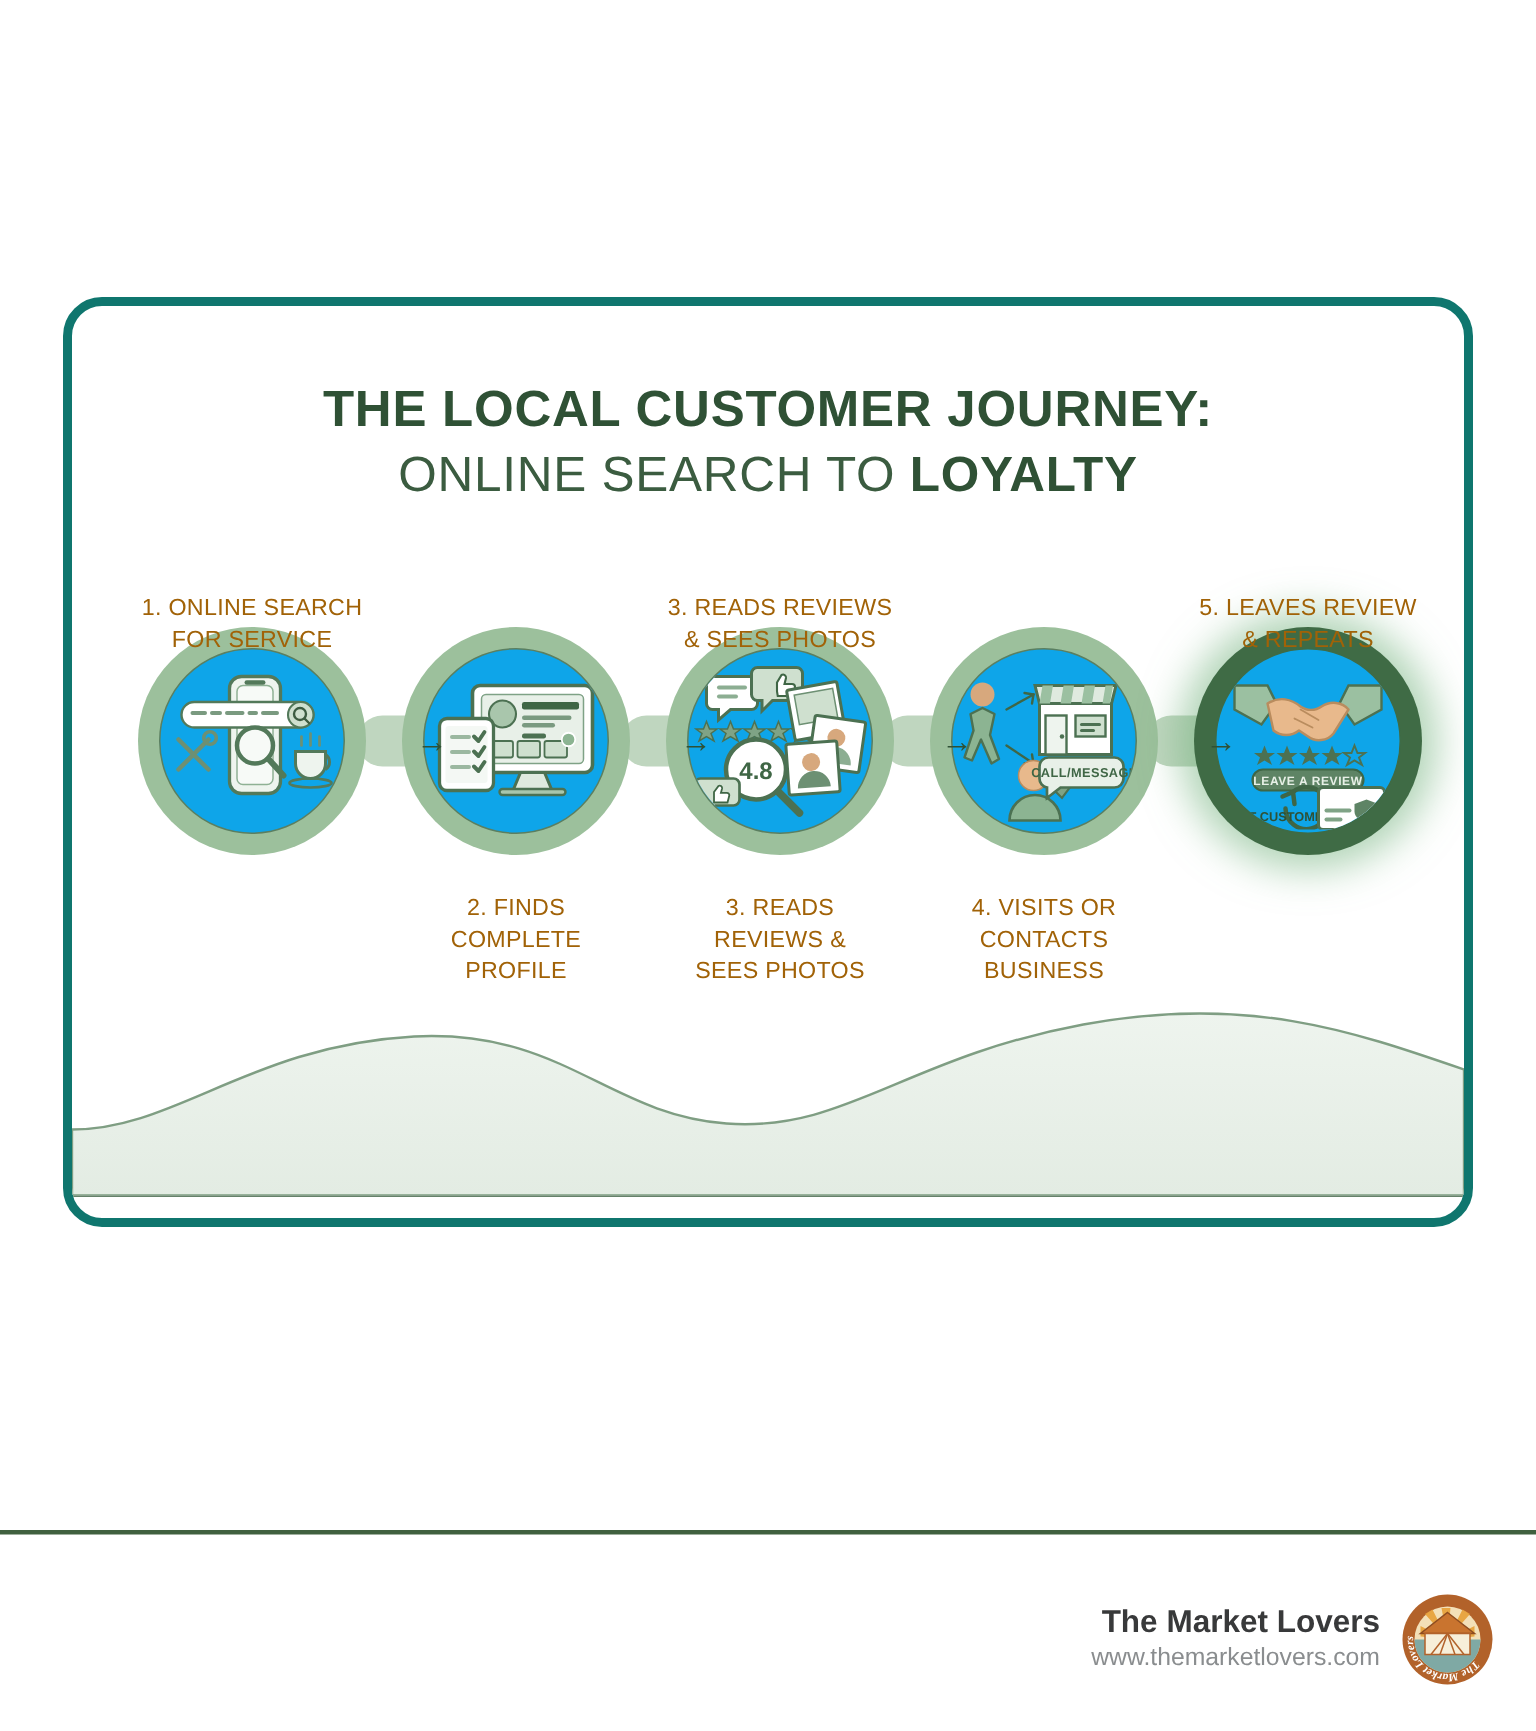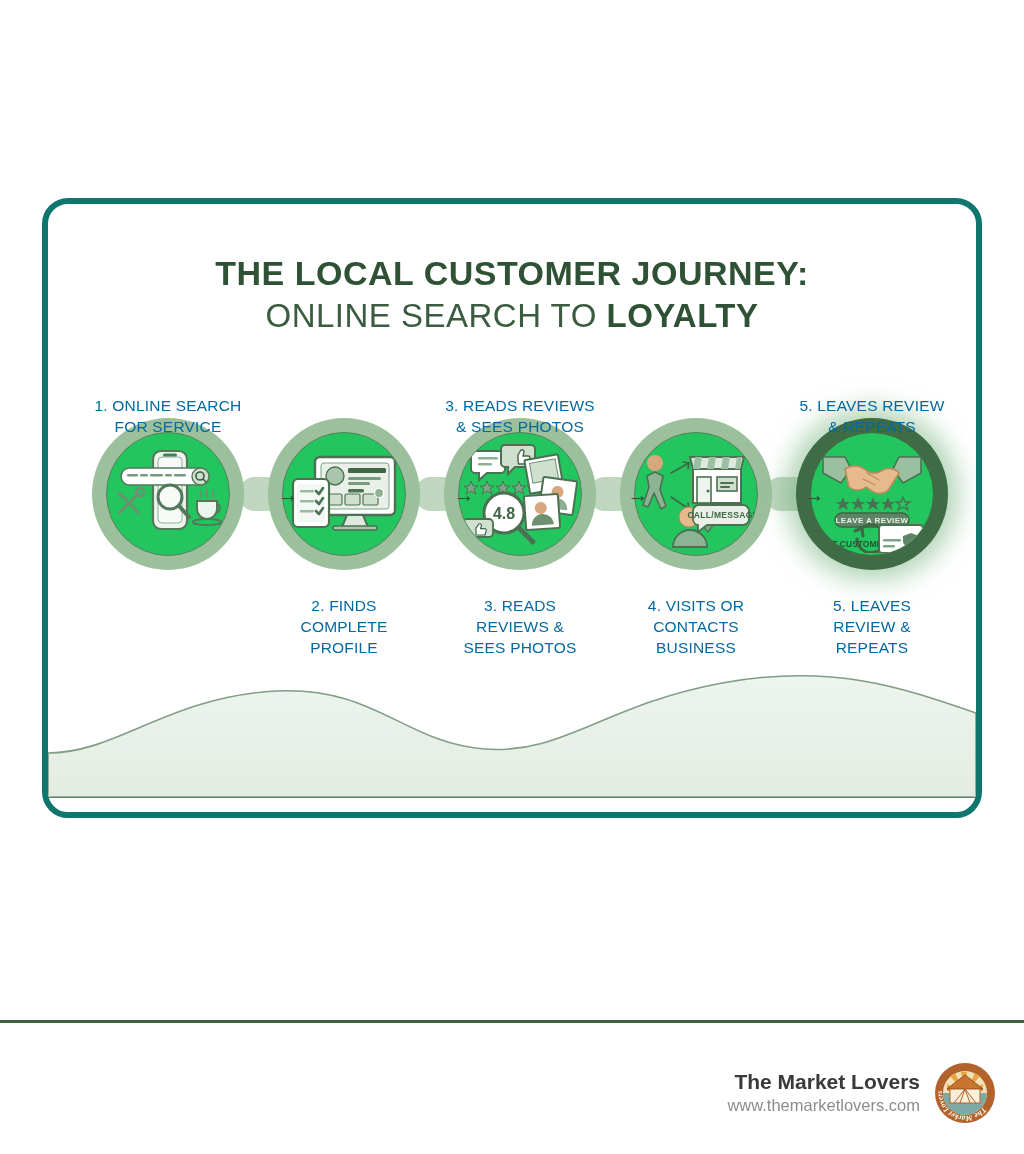--- a/index.html
+++ b/index.html
@@ -38,21 +38,21 @@
   .title-2 {
     font-size: 33px; font-weight: 400; letter-spacing: .5px;
     color: #3b5c40; line-height: 1.2; margin-top: 4px;
   }
   .title-2 b { font-weight: 700; color:#2f5135;margin-top:47px; }
 
   
   .journey { position:absolute; left:0; top:196px; width:100%; height:260px; }
 
   .top-label, .bottom-label {
-    position:absolute; text-align:center; color:#0369a1;
+    position:absolute; text-align:center; color:#a16207;
     font-size:15.5px; line-height:1.35; letter-spacing:.2px; white-space:pre-line;
   }
   .top-label { top:-4px; width:230px; }
   .bottom-label { top:196px; width:180px; }
 
   .band {
     position:absolute; top:77px; height:34px;
     background:#bfd6bf; border-radius:17px;
   }
   .band-arrow {
@@ -62,21 +62,21 @@
   }
 
   .node { position:absolute; top:18px; }
   .ring {
     position:relative; width:152px; height:152px; border-radius:50%;
     background:#9cc09c; display:flex; align-items:center; justify-content:center;
   }
   .ring.active { background:#3f6b45; box-shadow: 0 0 26px 10px rgba(110,175,120,.55); }
   .ring-inner {
     width:124px; height:124px; border-radius:50%;
-    background:#22c55e; border:1.5px solid #5b7f60;
+    background:#0ea5e9; border:1.5px solid #5b7f60;
     display:flex; align-items:center; justify-content:center;
     overflow:hidden;
   }
   .ring.active .ring-inner { border-color:#3f6b45; }
   .ring-inner svg { display:block; }
 
   
   .divider {
     position:absolute; left:0; top:1020px; width:100%; height:3px; background:#40603f;
   }
@@ -342,23 +342,20 @@
 
       <div class="bottom-label" style="left:206px;">2. FINDS
 COMPLETE
 PROFILE</div>
       <div class="bottom-label" style="left:382px;">3. READS
 REVIEWS &amp;
 SEES PHOTOS</div>
       <div class="bottom-label" style="left:558px;">4. VISITS OR
 CONTACTS
 BUSINESS</div>
-      <div class="bottom-label" style="left:734px;">5. LEAVES
-REVIEW &amp;
-REPEATS</div>
 
     </div>
 
     <div class="card-inner-line"></div>
   </div>
 
   <div class="divider"></div>
 
   <div class="footer">
     <div class="footer-text">

